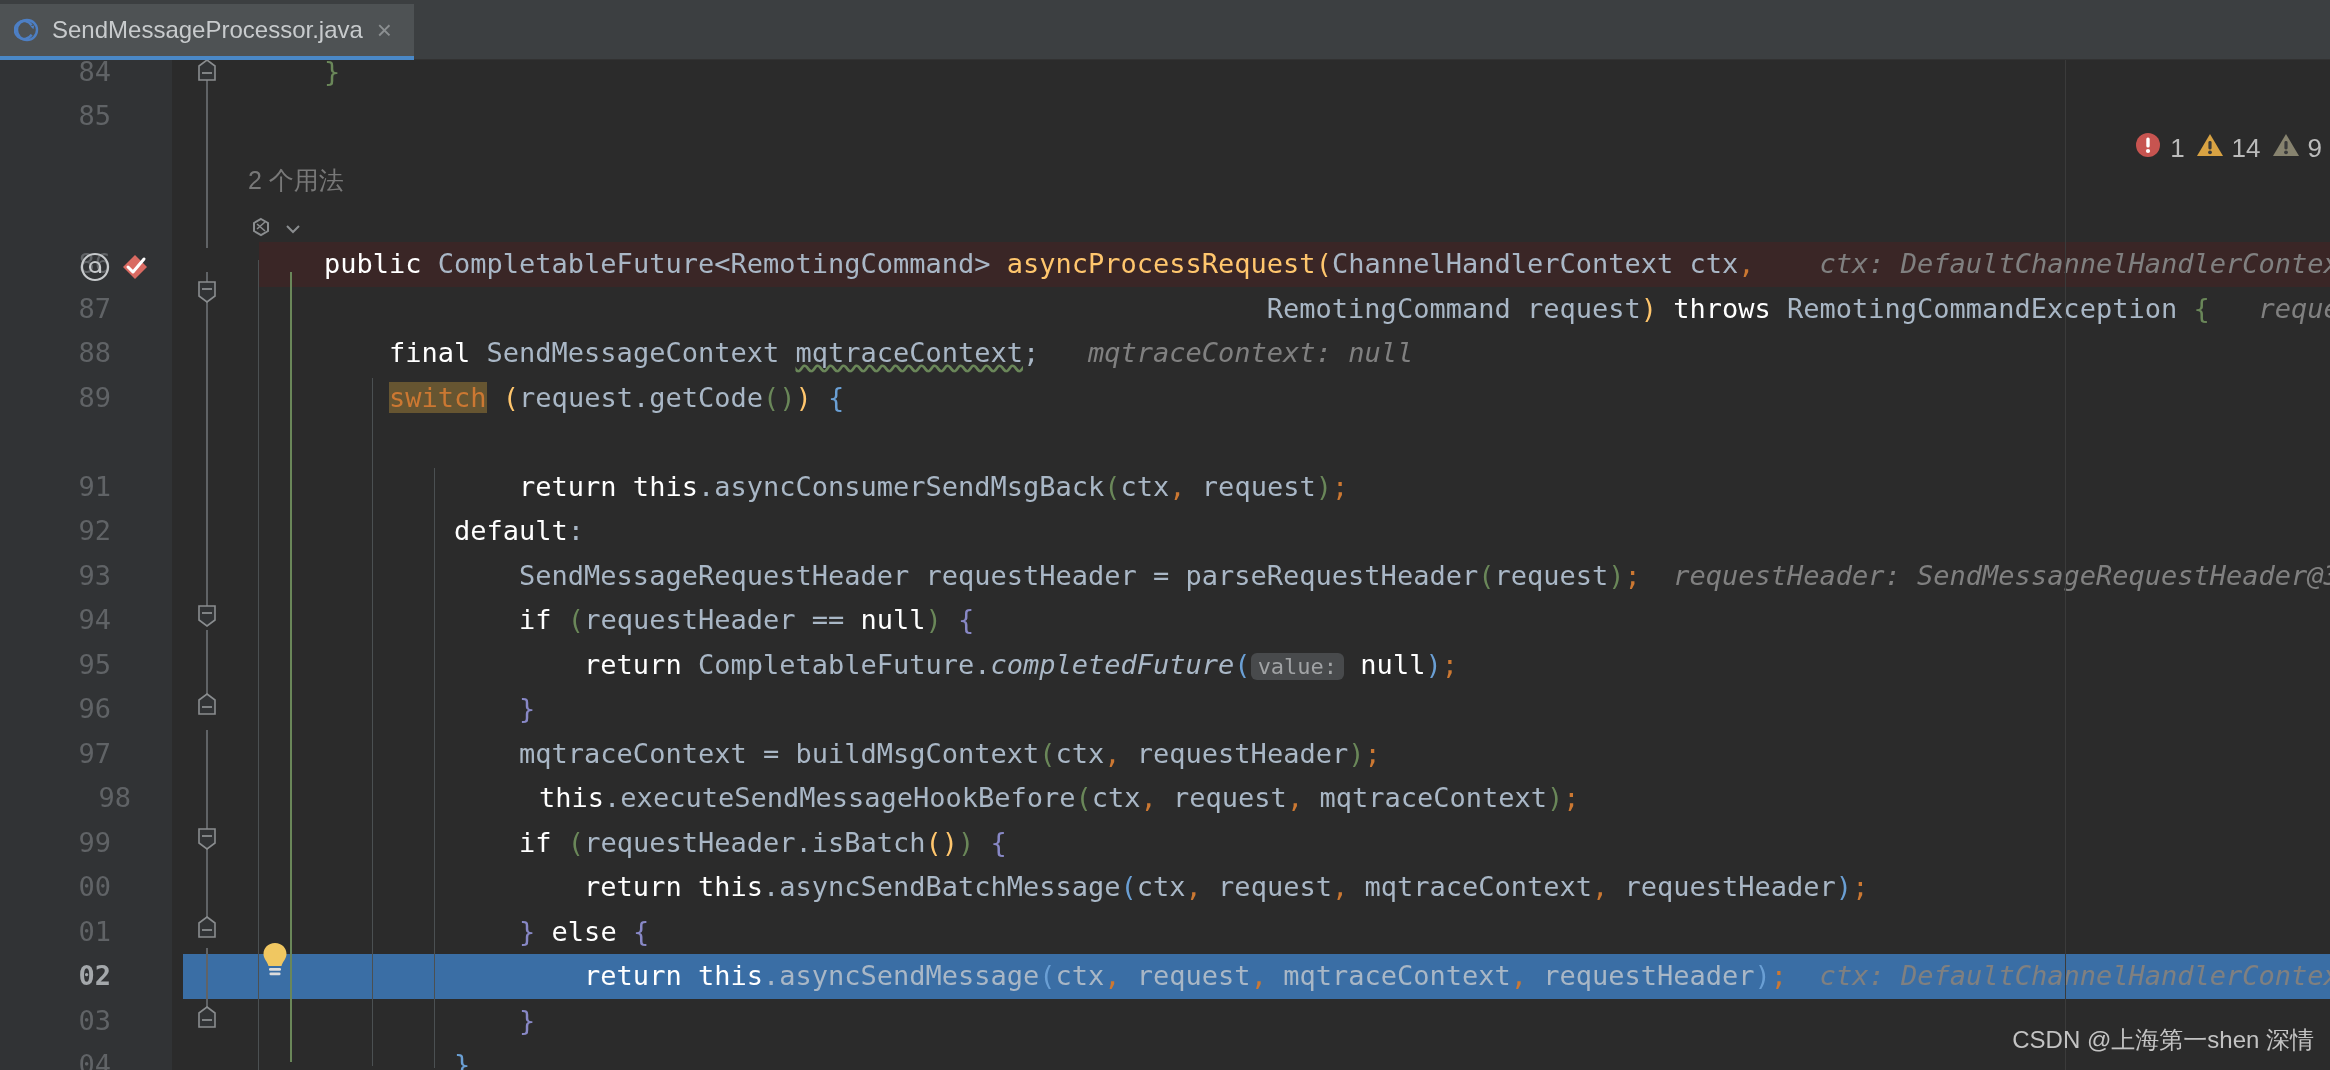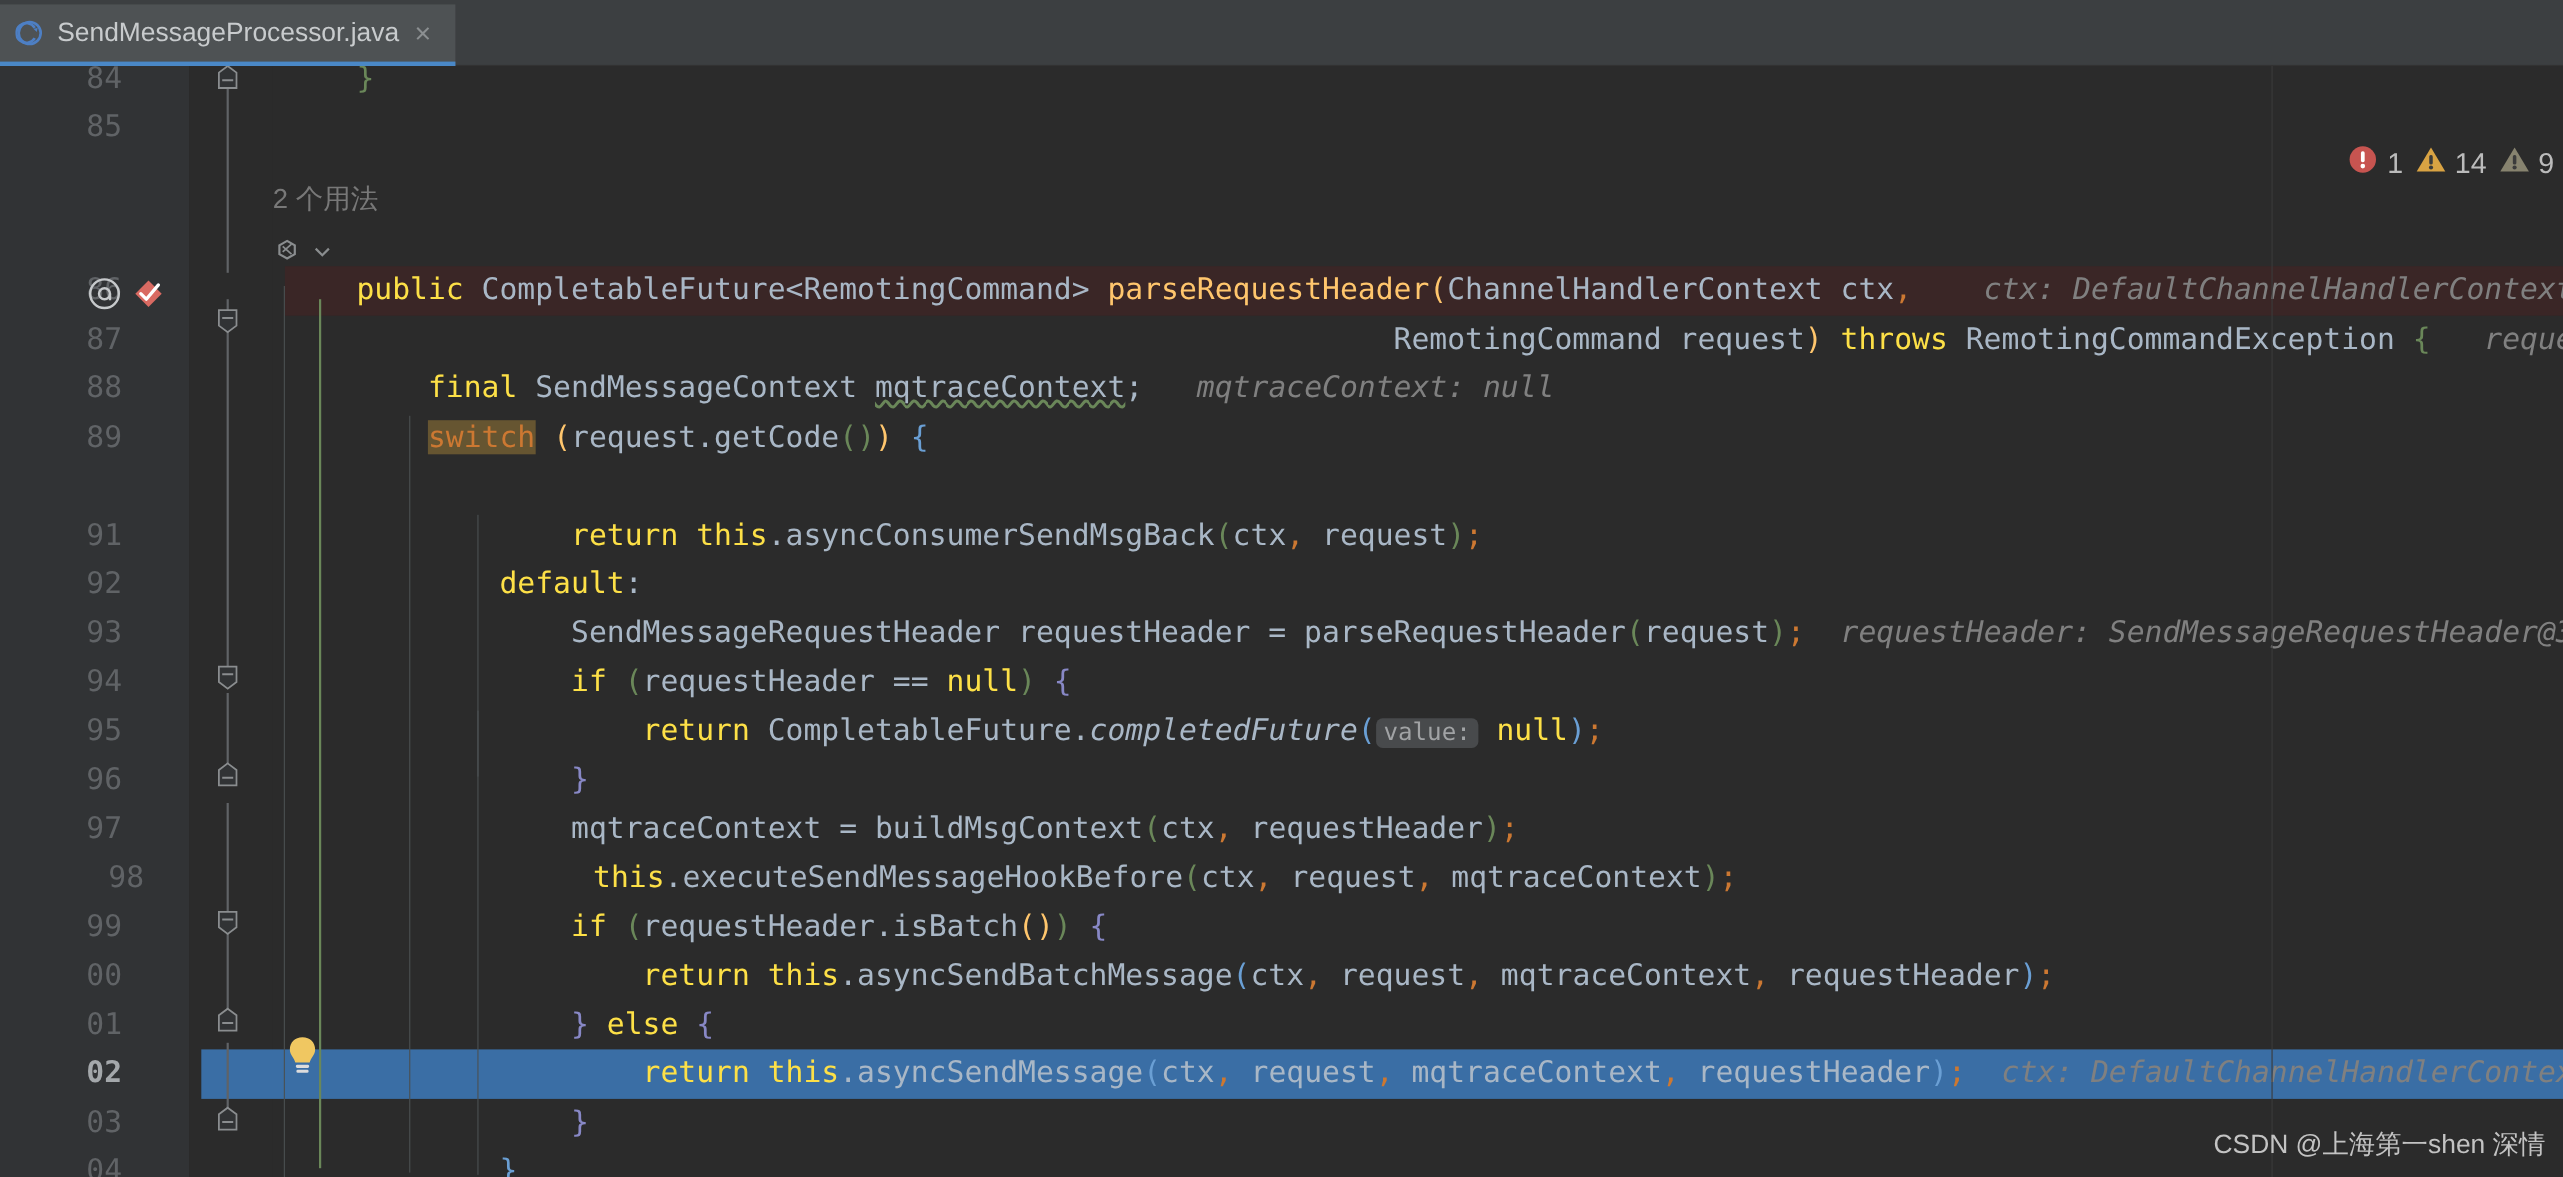--- a/index.html
+++ b/index.html
@@ -148,21 +148,21 @@
 
   
   .indent-guide {
     position: absolute;
     width: 1px;
     background: #4b5052;
   }
   .indent-guide.active { background: #6a8759; width: 2px; }
 
   
-  .kw   { color: #fde047; }
+  .kw   { color: #ffffff; }
   .type { color: #a9b7c6; }
   .mth  { color: #ffc66d; }
   .stat { color: #9876aa; font-style: italic; }
   .sit  { font-style: italic; }
   .brk1 { color: #ffc66d; }
   .brk2 { color: #6a9fd4; }
   .brk3 { color: #6a8759; }
   .brk4 { color: #8888c6; }
   .brk5 { color: #cc7832; }
   .hintg { color: #808080; font-style: italic; }
@@ -299,21 +299,21 @@
       <span>
         <svg width="22" height="22" viewBox="0 0 22 22">
           <path d="M5 8 L11 14 L17 8" fill="none" stroke="#8a8d8f" stroke-width="2"></path>
         </svg>
       </span>
     </div>
 
     <div class="row error-line" style="top:182px;">
       <span class="lineno">86</span>
       <span class="gutter-cell"></span>
-      <span class="code-cell"><span class="kw">    public </span><span class="type">CompletableFuture&lt;RemotingCommand&gt; </span><span class="mth">parseRequestHeader</span><span class="brk1">(</span><span class="type">ChannelHandlerContext ctx</span><span class="brk5">,</span><span class="hintg">    ctx: DefaultChannelHandlerContext@3597</span></span>
+      <span class="code-cell"><span class="kw">    public </span><span class="type">CompletableFuture&lt;RemotingCommand&gt; </span><span class="mth">asyncProcessRequest</span><span class="brk1">(</span><span class="type">ChannelHandlerContext ctx</span><span class="brk5">,</span><span class="hintg">    ctx: DefaultChannelHandlerContext@3597</span></span>
     </div>
 
     <div class="row" style="top:226.5px;">
       <span class="lineno">87</span>
       <span class="gutter-cell"></span>
       <span class="code-cell"><span class="type">                                                              RemotingCommand request</span><span class="brk1">)</span><span class="kw"> throws </span><span class="type">RemotingCommandException </span><span class="brk3">{</span><span class="hintg">   request: "R</span></span>
     </div>
 
     <div class="row" style="top:271px;">
       <span class="lineno">88</span>

